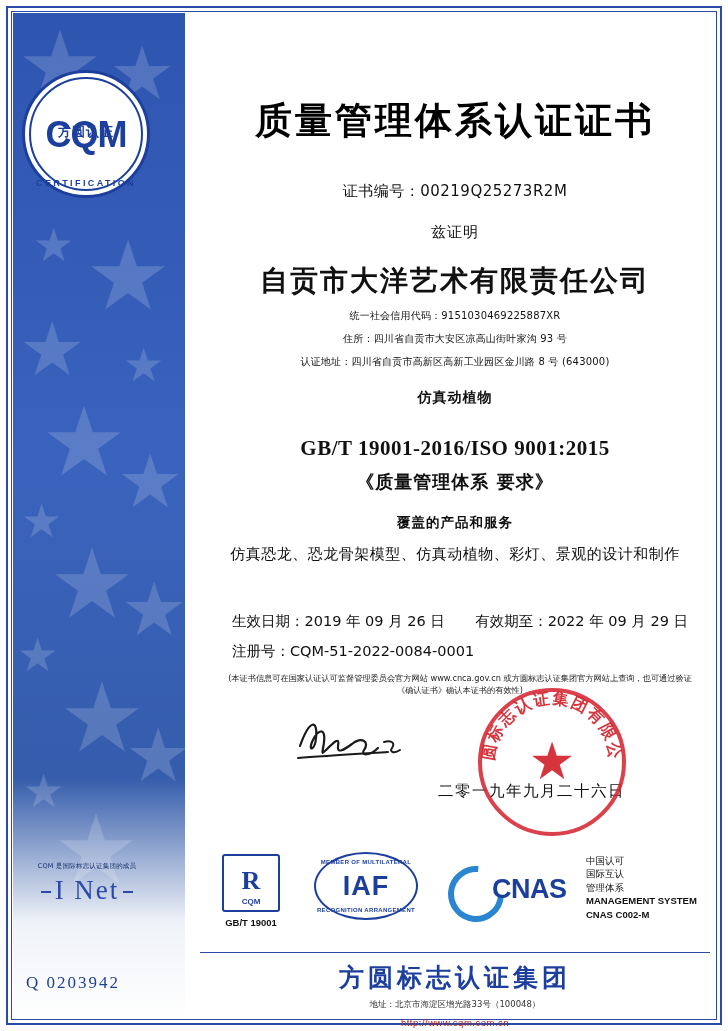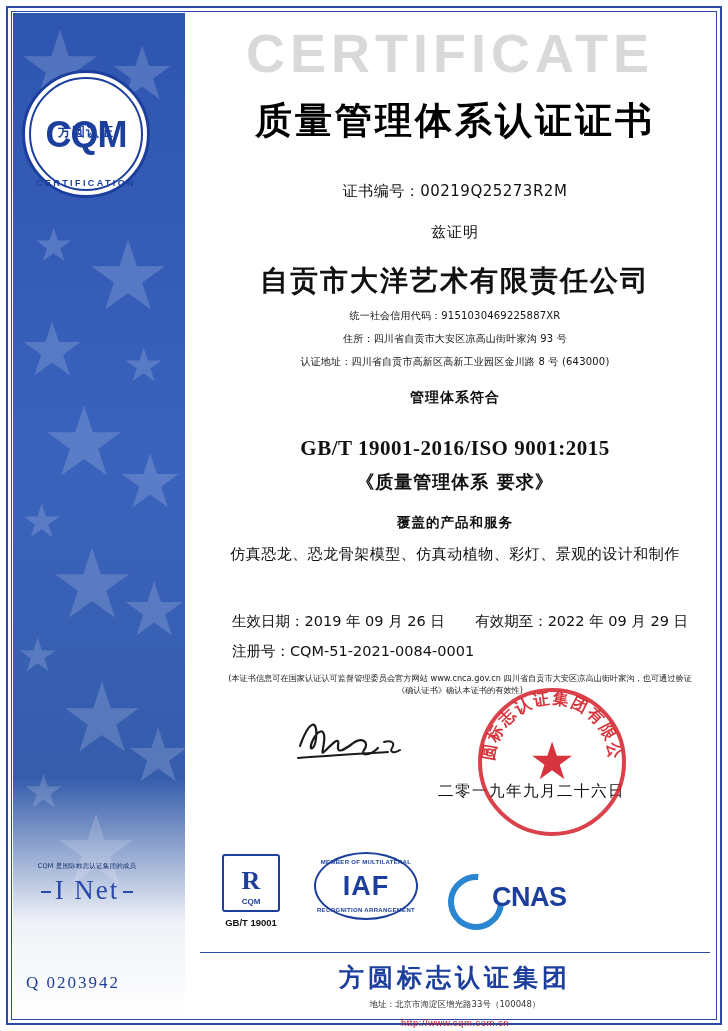--- a/index.html
+++ b/index.html
@@ -399,21 +399,21 @@
     color: #1c3f9e;
     font-family: "Liberation Sans", sans-serif;
     font-weight: bold;
     letter-spacing: 0.3px;
   }
   .logo-iaf .top-arc { top: 7px; }
   .logo-iaf .bot-arc { bottom: 7px; }
   .logo-cnas {
     position: absolute;
     left: 252px;
-    top: 22px;
+    top: 14px;
     width: 124px;
     height: 44px;
   }
   .logo-cnas .swoosh {
     position: absolute;
     left: 0; top: 0;
     width: 44px; height: 44px;
     border: 6px solid #2a86d0;
     border-radius: 50%;
     border-right-color: transparent;
@@ -514,46 +514,45 @@
     <div class="cert-arc">CERTIFICATION</div>
   </div>
 
   <div class="inet-block">
     <div class="inet-caption">CQM 是国际标志认证集团的成员</div>
     <div class="inet-main">I Net</div>
   </div>
 
   <div class="serial">Q 0203942</div>
 
-  <div class="watermark">CERTIFICATE</div>
 
   <div class="content">
     <div class="main-title">质量管理体系认证证书</div>
     <div class="cert-no">证书编号：00219Q25273R2M</div>
     <div class="hereby">兹证明</div>
     <div class="company">自贡市大洋艺术有限责任公司</div>
     <div class="small-line">统一社会信用代码：9151030469225887XR</div>
     <div class="small-line">住所：四川省自贡市大安区凉高山街叶家沟 93 号</div>
     <div class="small-line">认证地址：四川省自贡市高新区高新工业园区金川路 8 号 (643000)</div>
 
-    <div class="sec-label">管理体系符合</div>
+    <div class="sec-label">仿真动植物</div>
     <div class="standard">GB/T 19001-2016/ISO 9001:2015</div>
     <div class="standard-cn">《质量管理体系  要求》</div>
 
     <div class="scope-label">覆盖的产品和服务</div>
     <div class="scope-text">仿真恐龙、恐龙骨架模型、仿真动植物、彩灯、景观的设计和制作</div>
 
     <div class="dates">
       <span>生效日期：2019 年 09 月 26 日</span>
       <span>有效期至：2022 年 09 月 29 日</span>
     </div>
-    <div class="reg-no">注册号：CQM-51-2021-0084-0001</div>
+    <div class="reg-no">注册号：CQM-51-2022-0084-0001</div>
 
     <div class="note">
-      <div>(本证书信息可在国家认证认可监督管理委员会官方网站 www.cnca.gov.cn 四川省自贡市大安区凉高山街叶家沟，也可通过验证</div>
+      <div>(本证书信息可在国家认证认可监督管理委员会官方网站 www.cnca.gov.cn 或方圆标志认证集团官方网站上查询，也可通过验证</div>
       <div>《确认证书》确认本证书的有效性)</div>
     </div>
   </div>
 
   <div class="signature">
     <svg width="120" height="60" viewBox="0 0 120 60">
       <path d="M8,34 C18,6 26,8 24,26 C23,38 16,40 20,30 C25,18 34,14 32,30 C31,40 28,44 34,38 C42,30 48,24 46,34 C45,42 52,38 60,32 C70,24 78,30 72,38 C68,44 78,44 86,36" fill="none" stroke="#1a1a1a" stroke-width="2.2" stroke-linecap="round"></path>
       <path d="M6,46 C30,44 64,42 96,40" fill="none" stroke="#1a1a1a" stroke-width="2" stroke-linecap="round"></path>
       <path d="M92,30 C98,28 104,30 100,36 C97,40 102,42 108,38" fill="none" stroke="#1a1a1a" stroke-width="2" stroke-linecap="round"></path>
     </svg>
@@ -589,20 +588,27 @@
       <div class="top-arc">MEMBER OF MULTILATERAL</div>
       <div class="iaf">IAF</div>
       <div class="bot-arc">RECOGNITION ARRANGEMENT</div>
     </div>
 
     <div class="logo-cnas">
       <div class="swoosh"></div>
       <div class="txt">CNAS</div>
     </div>
 
+    <div class="cnas-lines">
+      <div>中国认可</div>
+      <div>国际互认</div>
+      <div>管理体系</div>
+      <div class="en">MANAGEMENT SYSTEM</div>
+      <div class="en">CNAS C002-M</div>
+    </div>
   </div>
 
   <div class="footer">
     <div class="hr"></div>
     <div class="org">方圆标志认证集团</div>
     <div class="addr">地址：北京市海淀区增光路33号（100048）</div>
     <div class="url">http://www.cqm.com.cn</div>
   </div>
 
 </div>

